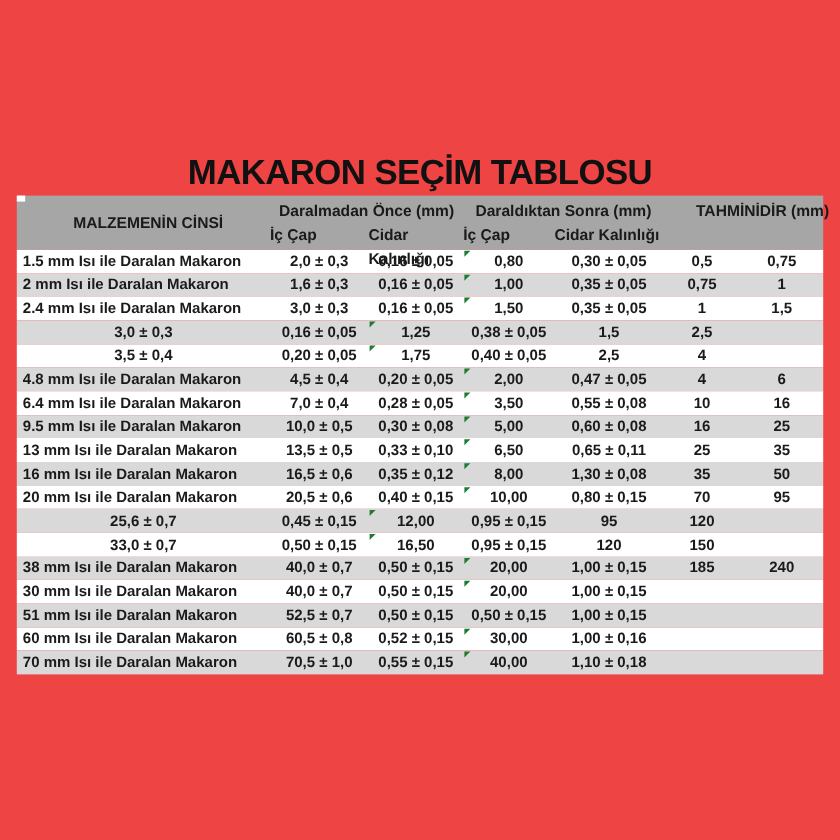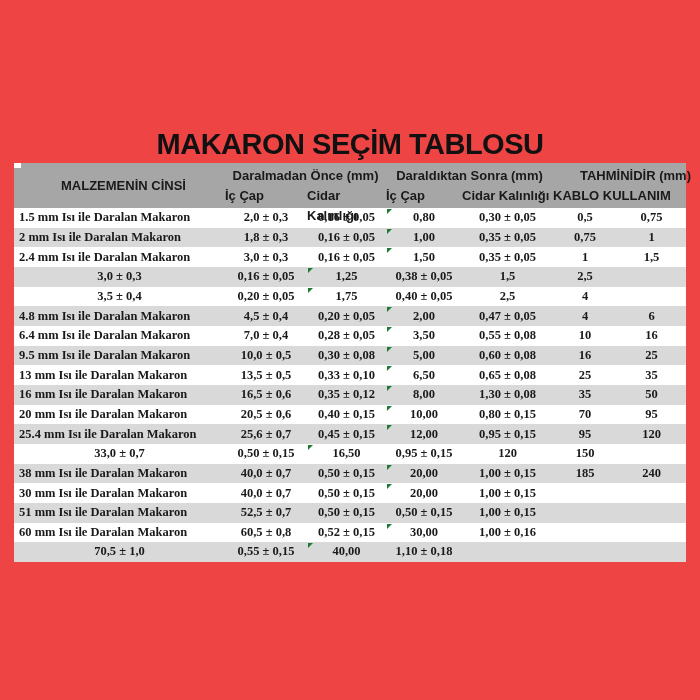--- a/index.html
+++ b/index.html
@@ -25,21 +25,21 @@
   .g3{left:555px;width:133px;}
   .s{position:absolute;top:23px;height:20px;line-height:20px;font-size:13px;}
   .s1{left:211px;width:82px;}
   .s2{left:293px;width:79px;}
   .s3{left:372px;width:76px;}
   .s4{left:448px;width:91px;}
   .s5{left:539px;width:133px;}
   .tbody{width:672px;}
   .row{
     display:grid;grid-template-columns:211px 82px 79px 76px 91px 64px 69px;
-    height:19.67px;font-size:12.5px;font-weight:bold;background:#ffffff;font-family:Liberation Serif, serif;
+    height:19.67px;font-size:12.5px;font-weight:bold;background:#ffffff;
   }
   .row:nth-child(even){background:var(--stripe-bg);}
   .cell{display:flex;align-items:center;justify-content:center;overflow:hidden;white-space:nowrap;}
   .cell.mat{justify-content:flex-start;padding-left:5px;}
   .cell.sonra{position:relative;}
   .flag{
     position:absolute;left:1px;top:1px;width:0;height:0;
     border-top:5px solid var(--flag-green);border-right:5px solid transparent;
   }
 </style>
@@ -53,35 +53,34 @@
     <div class="thead">
       <div class="corner-notch"></div>
       <div class="h-mat">MALZEMENİN CİNSİ</div>
       <div class="g g1">Daralmadan Önce (mm)</div>
       <div class="g g2">Daraldıktan Sonra (mm)</div>
       <div class="g g3">TAHMİNİDİR (mm)</div>
       <div class="s s1">İç Çap</div>
       <div class="s s2">Cidar Kalınlığı</div>
       <div class="s s3">İç Çap</div>
       <div class="s s4">Cidar Kalınlığı</div>
-      <div class="s s5">KABLO KULLANIM</div>
     </div>
     <div class="tbody">
         <div class="row">
           <div class="cell mat">1.5 mm Isı ile Daralan Makaron</div>
           <div class="cell">2,0 ± 0,3</div>
           <div class="cell">0,16 ± 0,05</div>
           <div class="cell sonra">0,80<span class="flag"></span></div>
           <div class="cell">0,30 ± 0,05</div>
           <div class="cell">0,5</div>
           <div class="cell">0,75</div>
         </div>
         <div class="row">
           <div class="cell mat">2 mm Isı ile Daralan Makaron</div>
-          <div class="cell">1,8 ± 0,3</div>
+          <div class="cell">1,6 ± 0,3</div>
           <div class="cell">0,16 ± 0,05</div>
           <div class="cell sonra">1,00<span class="flag"></span></div>
           <div class="cell">0,35 ± 0,05</div>
           <div class="cell">0,75</div>
           <div class="cell">1</div>
         </div>
         <div class="row">
           <div class="cell mat">2.4 mm Isı ile Daralan Makaron</div>
           <div class="cell">3,0 ± 0,3</div>
           <div class="cell">0,16 ± 0,05</div>
@@ -131,21 +130,21 @@
           <div class="cell sonra">5,00<span class="flag"></span></div>
           <div class="cell">0,60 ± 0,08</div>
           <div class="cell">16</div>
           <div class="cell">25</div>
         </div>
         <div class="row">
           <div class="cell mat">13 mm Isı ile Daralan Makaron</div>
           <div class="cell">13,5 ± 0,5</div>
           <div class="cell">0,33 ± 0,10</div>
           <div class="cell sonra">6,50<span class="flag"></span></div>
-          <div class="cell">0,65 ± 0,08</div>
+          <div class="cell">0,65 ± 0,11</div>
           <div class="cell">25</div>
           <div class="cell">35</div>
         </div>
         <div class="row">
           <div class="cell mat">16 mm Isı ile Daralan Makaron</div>
           <div class="cell">16,5 ± 0,6</div>
           <div class="cell">0,35 ± 0,12</div>
           <div class="cell sonra">8,00<span class="flag"></span></div>
           <div class="cell">1,30 ± 0,08</div>
           <div class="cell">35</div>
@@ -154,21 +153,20 @@
         <div class="row">
           <div class="cell mat">20 mm Isı ile Daralan Makaron</div>
           <div class="cell">20,5 ± 0,6</div>
           <div class="cell">0,40 ± 0,15</div>
           <div class="cell sonra">10,00<span class="flag"></span></div>
           <div class="cell">0,80 ± 0,15</div>
           <div class="cell">70</div>
           <div class="cell">95</div>
         </div>
         <div class="row">
-          <div class="cell mat">25.4 mm Isı ile Daralan Makaron</div>
           <div class="cell">25,6 ± 0,7</div>
           <div class="cell">0,45 ± 0,15</div>
           <div class="cell sonra">12,00<span class="flag"></span></div>
           <div class="cell">0,95 ± 0,15</div>
           <div class="cell">95</div>
           <div class="cell">120</div>
         </div>
         <div class="row">
           <div class="cell">33,0 ± 0,7</div>
           <div class="cell">0,50 ± 0,15</div>
@@ -207,20 +205,21 @@
         <div class="row">
           <div class="cell mat">60 mm Isı ile Daralan Makaron</div>
           <div class="cell">60,5 ± 0,8</div>
           <div class="cell">0,52 ± 0,15</div>
           <div class="cell sonra">30,00<span class="flag"></span></div>
           <div class="cell">1,00 ± 0,16</div>
           <div class="cell"></div>
           <div class="cell"></div>
         </div>
         <div class="row">
+          <div class="cell mat">70 mm Isı ile Daralan Makaron</div>
           <div class="cell">70,5 ± 1,0</div>
           <div class="cell">0,55 ± 0,15</div>
           <div class="cell sonra">40,00<span class="flag"></span></div>
           <div class="cell">1,10 ± 0,18</div>
           <div class="cell"></div>
           <div class="cell"></div>
         </div>
       </div>
   </div>
 </div>

